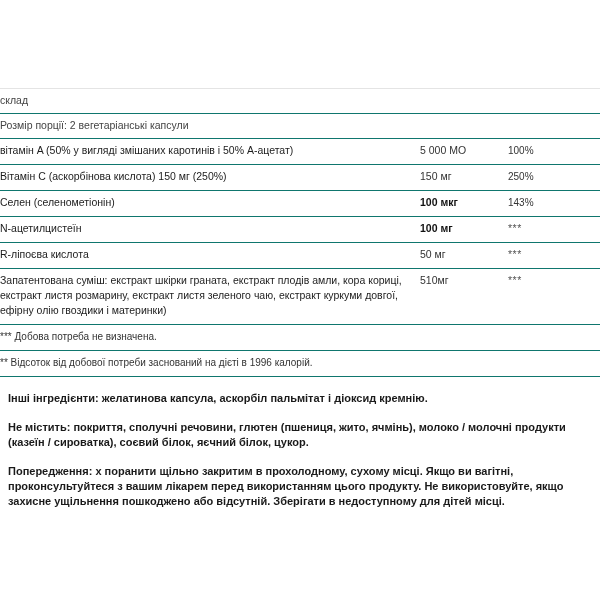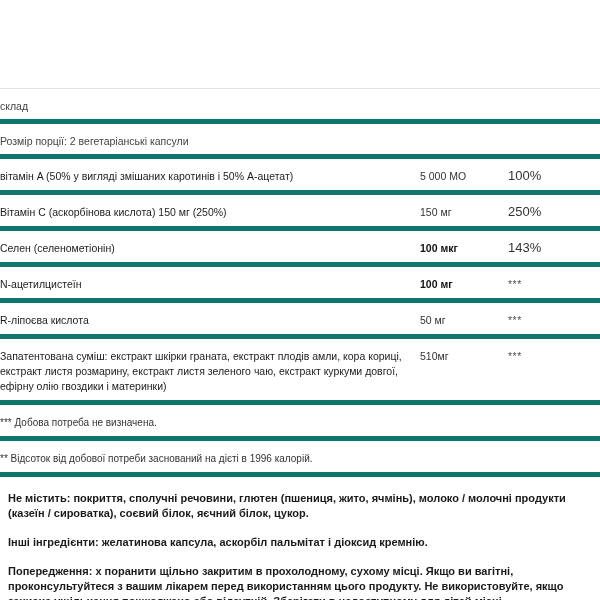--- a/index.html
+++ b/index.html
@@ -23,24 +23,24 @@
   }
   .spacer-top { height: 88px; }
 
   table.facts {
     width: 600px;
     border-collapse: collapse;
     table-layout: fixed;
   }
   table.facts td {
     vertical-align: top;
-    padding: 10px 0 6px 0;
+    padding: 4px 0 6px 0;
     font-size: 10.5px;
     line-height: 14px;
-    border-bottom: 5px solid #0f766e;
+    border-bottom: 1px solid #0f766e;
   }
   td.c1 { width: 420px; padding-left: 10px; box-sizing: border-box; }
   td.c2 { width: 88px; }
   td.c3 { width: 92px; }
 
   tr.first td { border-top: 1px solid #e4e4e4; }
 
   .lbl-plain {
     color: #444444;
     font-size: 10.5px;
@@ -62,21 +62,21 @@
     color: #333333;
     font-size: 10.5px;
   }
   .amt-b {
     color: #111111;
     font-size: 10.5px;
     font-weight: bold;
   }
   .dv {
     color: #333333;
-    font-size: 13px;
+    font-size: 10px;
   }
   .dv-dots {
     color: #555555;
     font-size: 10.5px;
     letter-spacing: 0.5px;
   }
   .note {
     color: #333333;
     font-size: 10px;
     line-height: 14px;
@@ -204,18 +204,18 @@
       <tr>
         <td class="c1" colspan="3">
           <span class="note">** Відсоток від добової потреби заснований на дієті в 1996 калорій.</span>
         </td>
       </tr>
 
     </tbody>
   </table>
 
   <div class="paragraphs">
+    <p class="para">Інші інгредієнти: желатинова капсула, аскорбіл пальмітат і діоксид кремнію.</p>
     <p class="para">Не містить: покриття, сполучні речовини, глютен (пшениця, жито, ячмінь), молоко / молочні продукти (казеїн / сироватка), соєвий білок, яєчний білок, цукор.</p>
-    <p class="para">Інші інгредієнти: желатинова капсула, аскорбіл пальмітат і діоксид кремнію.</p>
     <p class="para last">Попередження: х поранити щільно закритим в прохолодному, сухому місці. Якщо ви вагітні, проконсультуйтеся з вашим лікарем перед використанням цього продукту. Не використовуйте, якщо захисне ущільнення пошкоджено або відсутній. Зберігати в недоступному для дітей місці.</p>
   </div>
 
 </div>
 
 </body></html>

